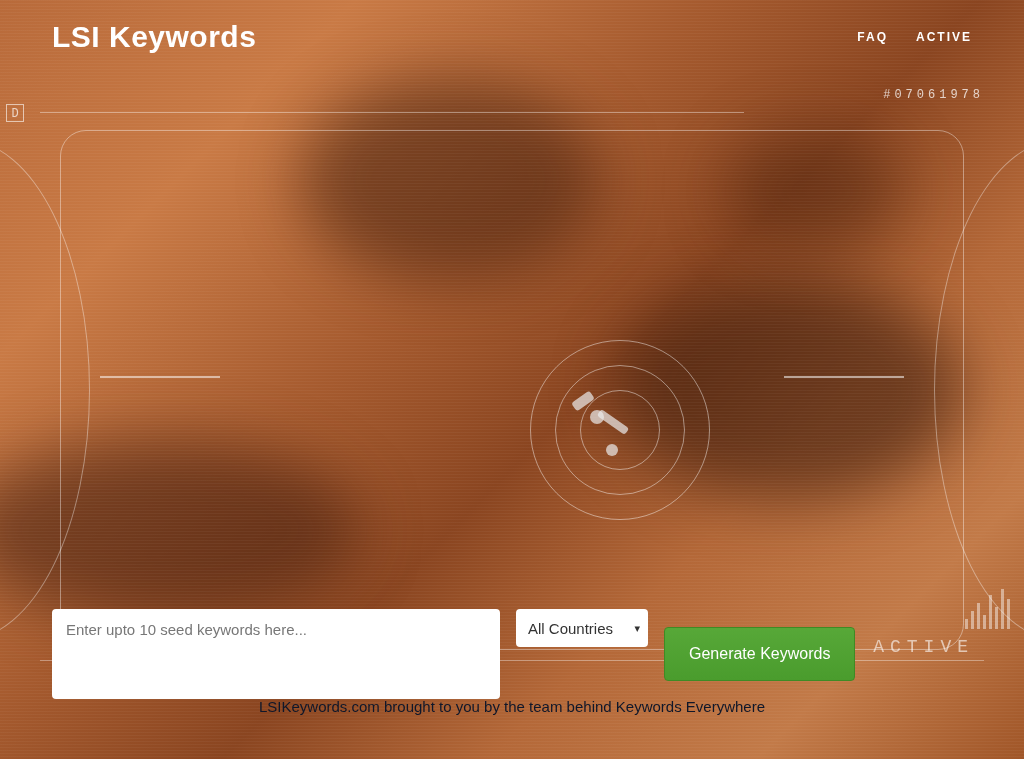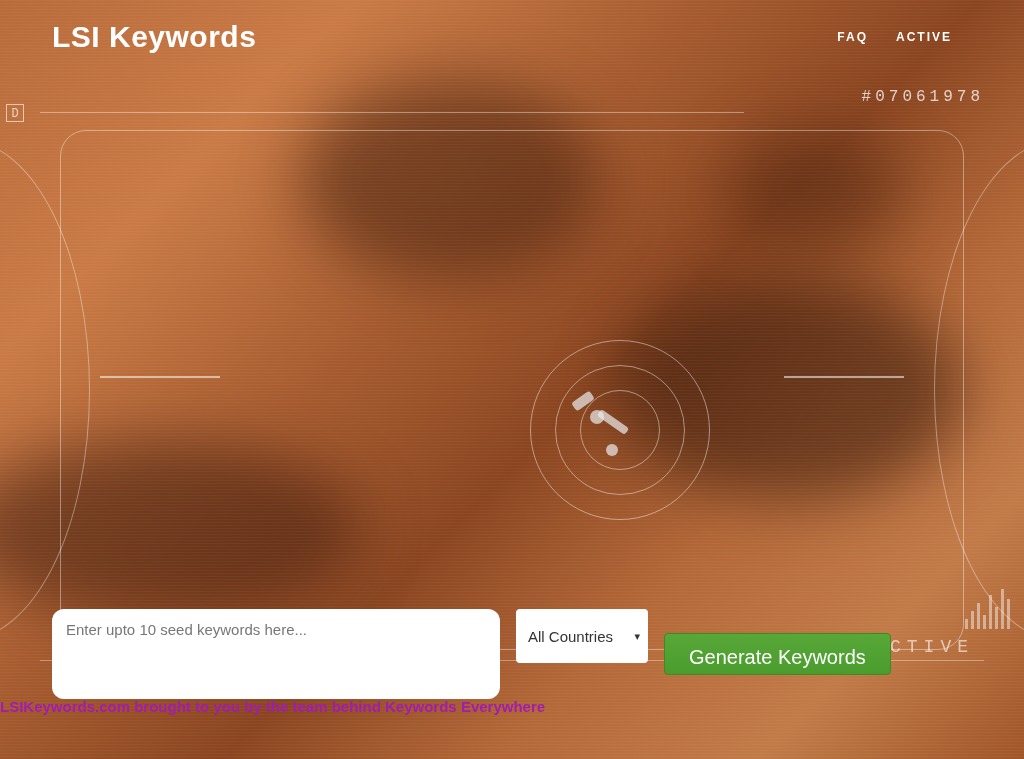--- a/index.html
+++ b/index.html
@@ -29,21 +29,21 @@
   .b3 { width: 400px; height: 180px; background: rgba(55,22,9,0.5); top: 440px; left: -40px; }
   .b4 { width: 180px; height: 120px; background: rgba(70,30,12,0.45); top: 130px; right: 120px; }
 
   
   .hud { position: absolute; inset: 0; z-index: 2; pointer-events: none; }
   .hud-corner-text {
     position: absolute; top: 88px; right: 40px;
     color: rgba(255,255,255,0.75);
     font-family: "Courier New", monospace;
     letter-spacing: 4px;
-    font-size: 16px;
+    font-size: 12px;
     margin-left: 48px;
   }
   .hud-bottom-text {
     position: absolute; bottom: 102px; right: 50px;
     color: rgba(255,255,255,0.6);
     font-family: "Courier New", monospace;
     letter-spacing: 6px;
     font-size: 18px;
   }
   .hud-d-box {
@@ -120,21 +120,21 @@
     background: linear-gradient(to right, transparent 0, transparent 40px, rgba(255,255,255,0.35) 40px, rgba(255,255,255,0.35) calc(100% - 40px), transparent calc(100% - 40px));
   }
 
   
   .header {
     position: relative;
     z-index: 5;
     display: flex;
     justify-content: space-between;
     align-items: center;
-    padding: 20px 72px 0 52px;
+    padding: 20px 52px 0 52px;
   }
   .logo {
     color: #fff;
     font-size: 30px;
     font-weight: 800;
     letter-spacing: 0.5px;
   }
   .nav { display: flex; gap: 28px; justify-content: space-between; }
   .nav a {
     color: #fff; text-decoration: none;
@@ -152,77 +152,78 @@
   .row {
     display: flex;
     gap: 16px;
     align-items: stretch;
   }
   .seed-input {
     width: 448px;
     height: 90px;
     background: #fff;
     border: none;
-    border-radius: 12px;
+    border-radius: 4px;
     padding: 12px 14px;
     font-size: 15px;
     font-family: inherit;
     resize: none;
     color: #333;
   }
   .seed-input::placeholder { color: #777; }
   .selects {
     display: flex;
     flex-direction: column;
     gap: 14px;
     width: 132px;
   }
   .select {
     position: relative;
     background: #fff;
     border-radius: 4px;
-    height: 54px;
+    height: 38px;
     display: flex;
     align-items: center;
     padding: 0 24px 0 12px;
     font-size: 15px;
     color: #333;
     cursor: pointer;
   }
   .select::after {
     content: "▾";
     position: absolute; right: 8px; top: 50%; transform: translateY(-50%);
     font-size: 11px; color: #333;
   }
   .generate-btn {
     align-self: center;
     background: #4a9c2d;
     background: linear-gradient(#57a838, #4a9c2d);
     color: #fff;
     border: 1px solid #3f8a25;
     border-radius: 4px;
-    height: 42px;
+    height: 54px;
     padding: 12px 24px;
-    font-size: 20px;
+    font-size: 16px;
     cursor: pointer;
     white-space: nowrap;
   }
   .remaining {
     color: #fff;
     font-size: 15px;
     margin-top: 14px;
     font-weight: 600;
   }
   .footer-credit {
     position: absolute;
     z-index: 5;
     left: 0; right: 0;
     bottom: 44px;
-    color: #a21caf;
-    font-weight: 700;
+    text-align: center;
+    color: #0f172a;
+    font-weight: 400;
     font-size: 15px;
   }
 </style>
 </head>
 <body>
 
 <div class="blotch b1"></div>
 <div class="blotch b2"></div>
 <div class="blotch b3"></div>
 <div class="blotch b4"></div>

